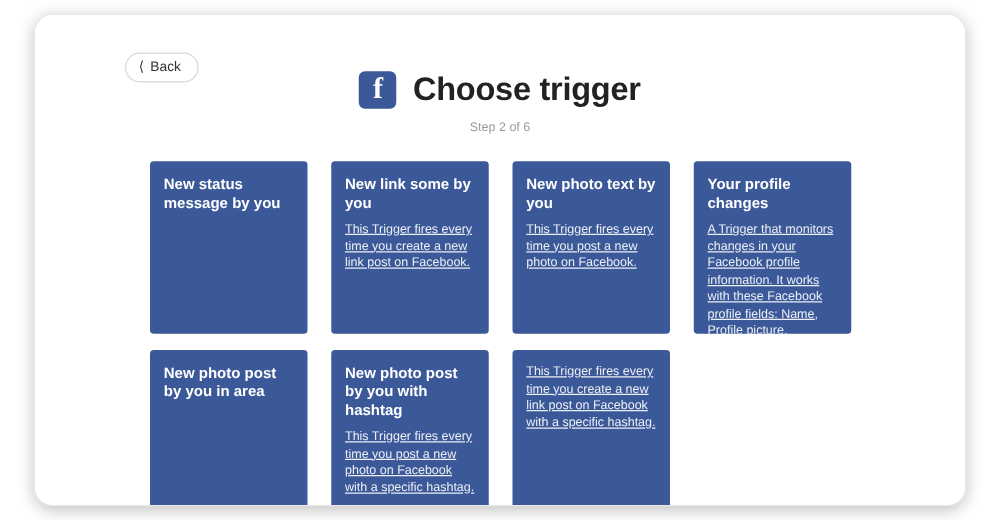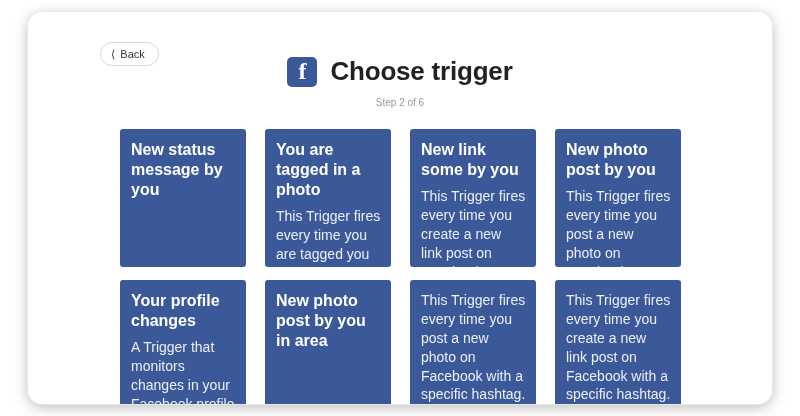--- a/index.html
+++ b/index.html
@@ -127,30 +127,31 @@
     left: -4px;
     top: -4px;
     right: -4px;
     bottom: -4px;
     border: 2px solid #e03131;
     border-radius: 2px;
     pointer-events: none;
   }
 
   .card-title {
-    font-size: 16px;
+    font-size: 12px;
     font-weight: bold;
     line-height: 1.25;
     margin-bottom: 7px;
   }
 
   .card-desc {
-    font-size: 14px;
+    font-size: 10px;
     line-height: 1.35;
     color: #eceff5;
+    text-decoration: underline;
   }
 </style>
 </head>
 <body>
 
 <div class="screen">
   <div class="frame">
 
     <div class="back-button">
       <span class="chev">⟨</span>
@@ -164,45 +165,42 @@
       </div>
       <div class="step-label">Step 2 of 6</div>
     </div>
 
     <div class="grid">
 
       <div class="card">
         <div class="card-title">New status message by you</div>
       </div>
 
-      <div class="card selected">
-        <div class="card-title">You are tagged in a photo</div>
-        <div class="card-desc">This Trigger fires every time you are tagged you in a new photo. NOTE: Facebook privacy settings may block IFTTT's access to some photos you are tagged in.</div>
-      </div>
 
       <div class="card">
         <div class="card-title">New link some by you</div>
         <div class="card-desc">This Trigger fires every time you create a new link post on Facebook.</div>
       </div>
 
       <div class="card">
-        <div class="card-title">New photo post by you</div>
+        <div class="card-title">New photo text by you</div>
         <div class="card-desc">This Trigger fires every time you post a new photo on Facebook.</div>
       </div>
 
       <div class="card">
         <div class="card-title">Your profile changes</div>
         <div class="card-desc">A Trigger that monitors changes in your Facebook profile information. It works with these Facebook profile fields: Name, Profile picture, Location, Website, and Bio.</div>
       </div>
 
       <div class="card">
         <div class="card-title">New photo post by you in area</div>
       </div>
 
       <div class="card">
+        <div class="card-title">New photo post by you with hashtag</div>
         <div class="card-desc">This Trigger fires every time you post a new photo on Facebook with a specific hashtag.</div>
       </div>
 
       <div class="card">
         <div class="card-desc">This Trigger fires every time you create a new link post on Facebook with a specific hashtag.</div>
       </div>
 
     </div>
   </div>
 </div>

